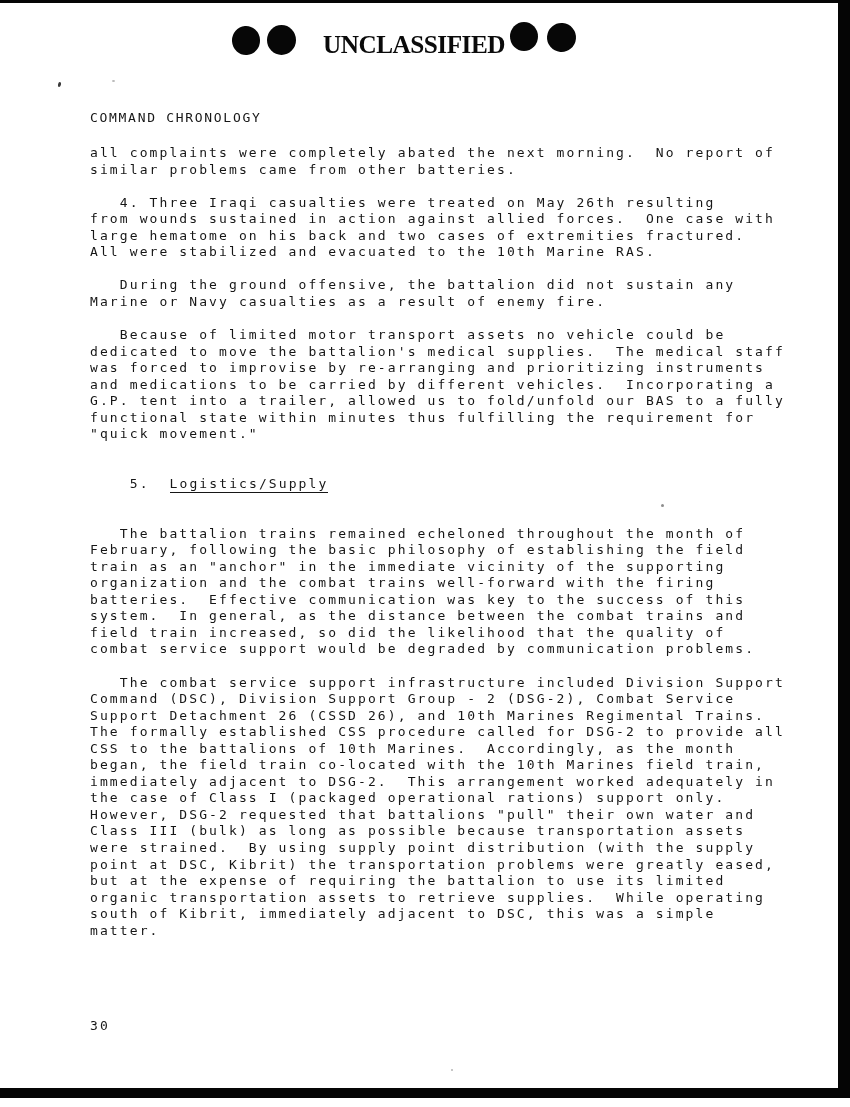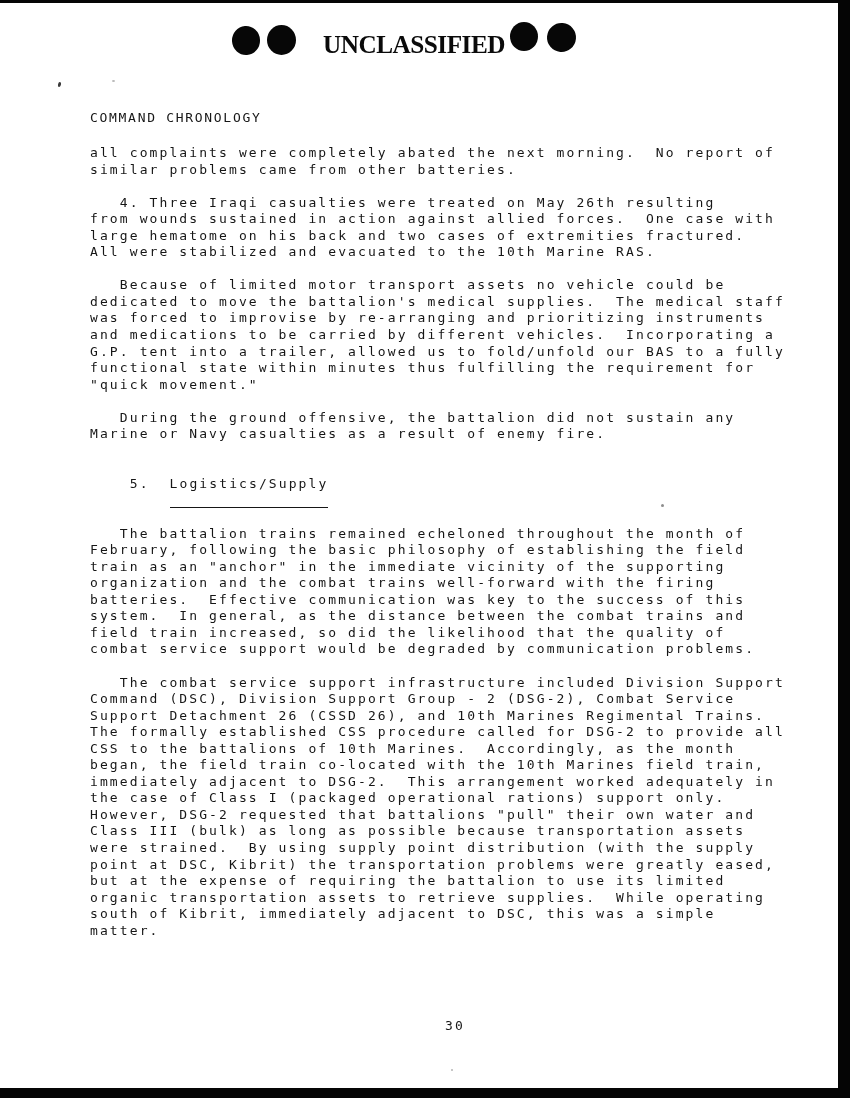--- a/index.html
+++ b/index.html
@@ -32,23 +32,23 @@
   .body-text{position:absolute;left:90px;top:145px;width:730px;}
   .para{
     font-size:13px;line-height:16.55px;letter-spacing:2.1px;
     white-space:pre;margin:0 0 16.55px 0;
   }
   .section-heading{
     font-size:13px;line-height:16.55px;letter-spacing:2.1px;
     white-space:pre;margin:0 0 16.55px 0;
   }
   .section-heading .num{margin-right:20px;}
-  .section-heading .underlined{border-bottom:1.6px solid #161616;padding-bottom:16px;}
+  .section-heading .underlined{border-bottom:1.6px solid #161616;padding-bottom:1px;}
   .page-number{
-    position:absolute;left:90px;top:1018px;width:730px;text-align:center;
+    position:absolute;left:90px;top:1018px;width:730px;
     font-size:13px;line-height:16px;letter-spacing:2.1px;
   }
   
   .speck{position:absolute;border-radius:50%;}
   .sp1{left:58px;top:82px;width:3px;height:5px;background:#3a3a3a;transform:rotate(14deg);}
   .sp2{left:112px;top:80px;width:3px;height:2px;background:#b9b9b9;}
   .sp3{left:661px;top:504px;width:3px;height:3px;background:#8d8d8d;}
   .sp4{left:451px;top:1069px;width:2px;height:2px;background:#b5b5b5;}
 </style>
 </head>
@@ -68,29 +68,29 @@
 
 <div class="doc-title">COMMAND CHRONOLOGY</div>
 
 <div class="body-text">
   <div class="para">all complaints were completely abated the next morning.  No report of
 similar problems came from other batteries.</div>
   <div class="para">   4. Three Iraqi casualties were treated on May 26th resulting
 from wounds sustained in action against allied forces.  One case with
 large hematome on his back and two cases of extremities fractured.
 All were stabilized and evacuated to the 10th Marine RAS.</div>
+  <div class="para">   During the ground offensive, the battalion did not sustain any
+Marine or Navy casualties as a result of enemy fire.</div>
   <div class="para">   Because of limited motor transport assets no vehicle could be
 dedicated to move the battalion's medical supplies.  The medical staff
 was forced to improvise by re-arranging and prioritizing instruments
 and medications to be carried by different vehicles.  Incorporating a
 G.P. tent into a trailer, allowed us to fold/unfold our BAS to a fully
 functional state within minutes thus fulfilling the requirement for
 "quick movement."</div>
-  <div class="para">   During the ground offensive, the battalion did not sustain any
-Marine or Navy casualties as a result of enemy fire.</div>
   <div class="section-heading">
     <span class="num">5.</span><span class="underlined">Logistics/Supply</span>
   </div>
   <div class="para">   The battalion trains remained echeloned throughout the month of
 February, following the basic philosophy of establishing the field
 train as an "anchor" in the immediate vicinity of the supporting
 organization and the combat trains well-forward with the firing
 batteries.  Effective communication was key to the success of this
 system.  In general, as the distance between the combat trains and
 field train increased, so did the likelihood that the quality of

